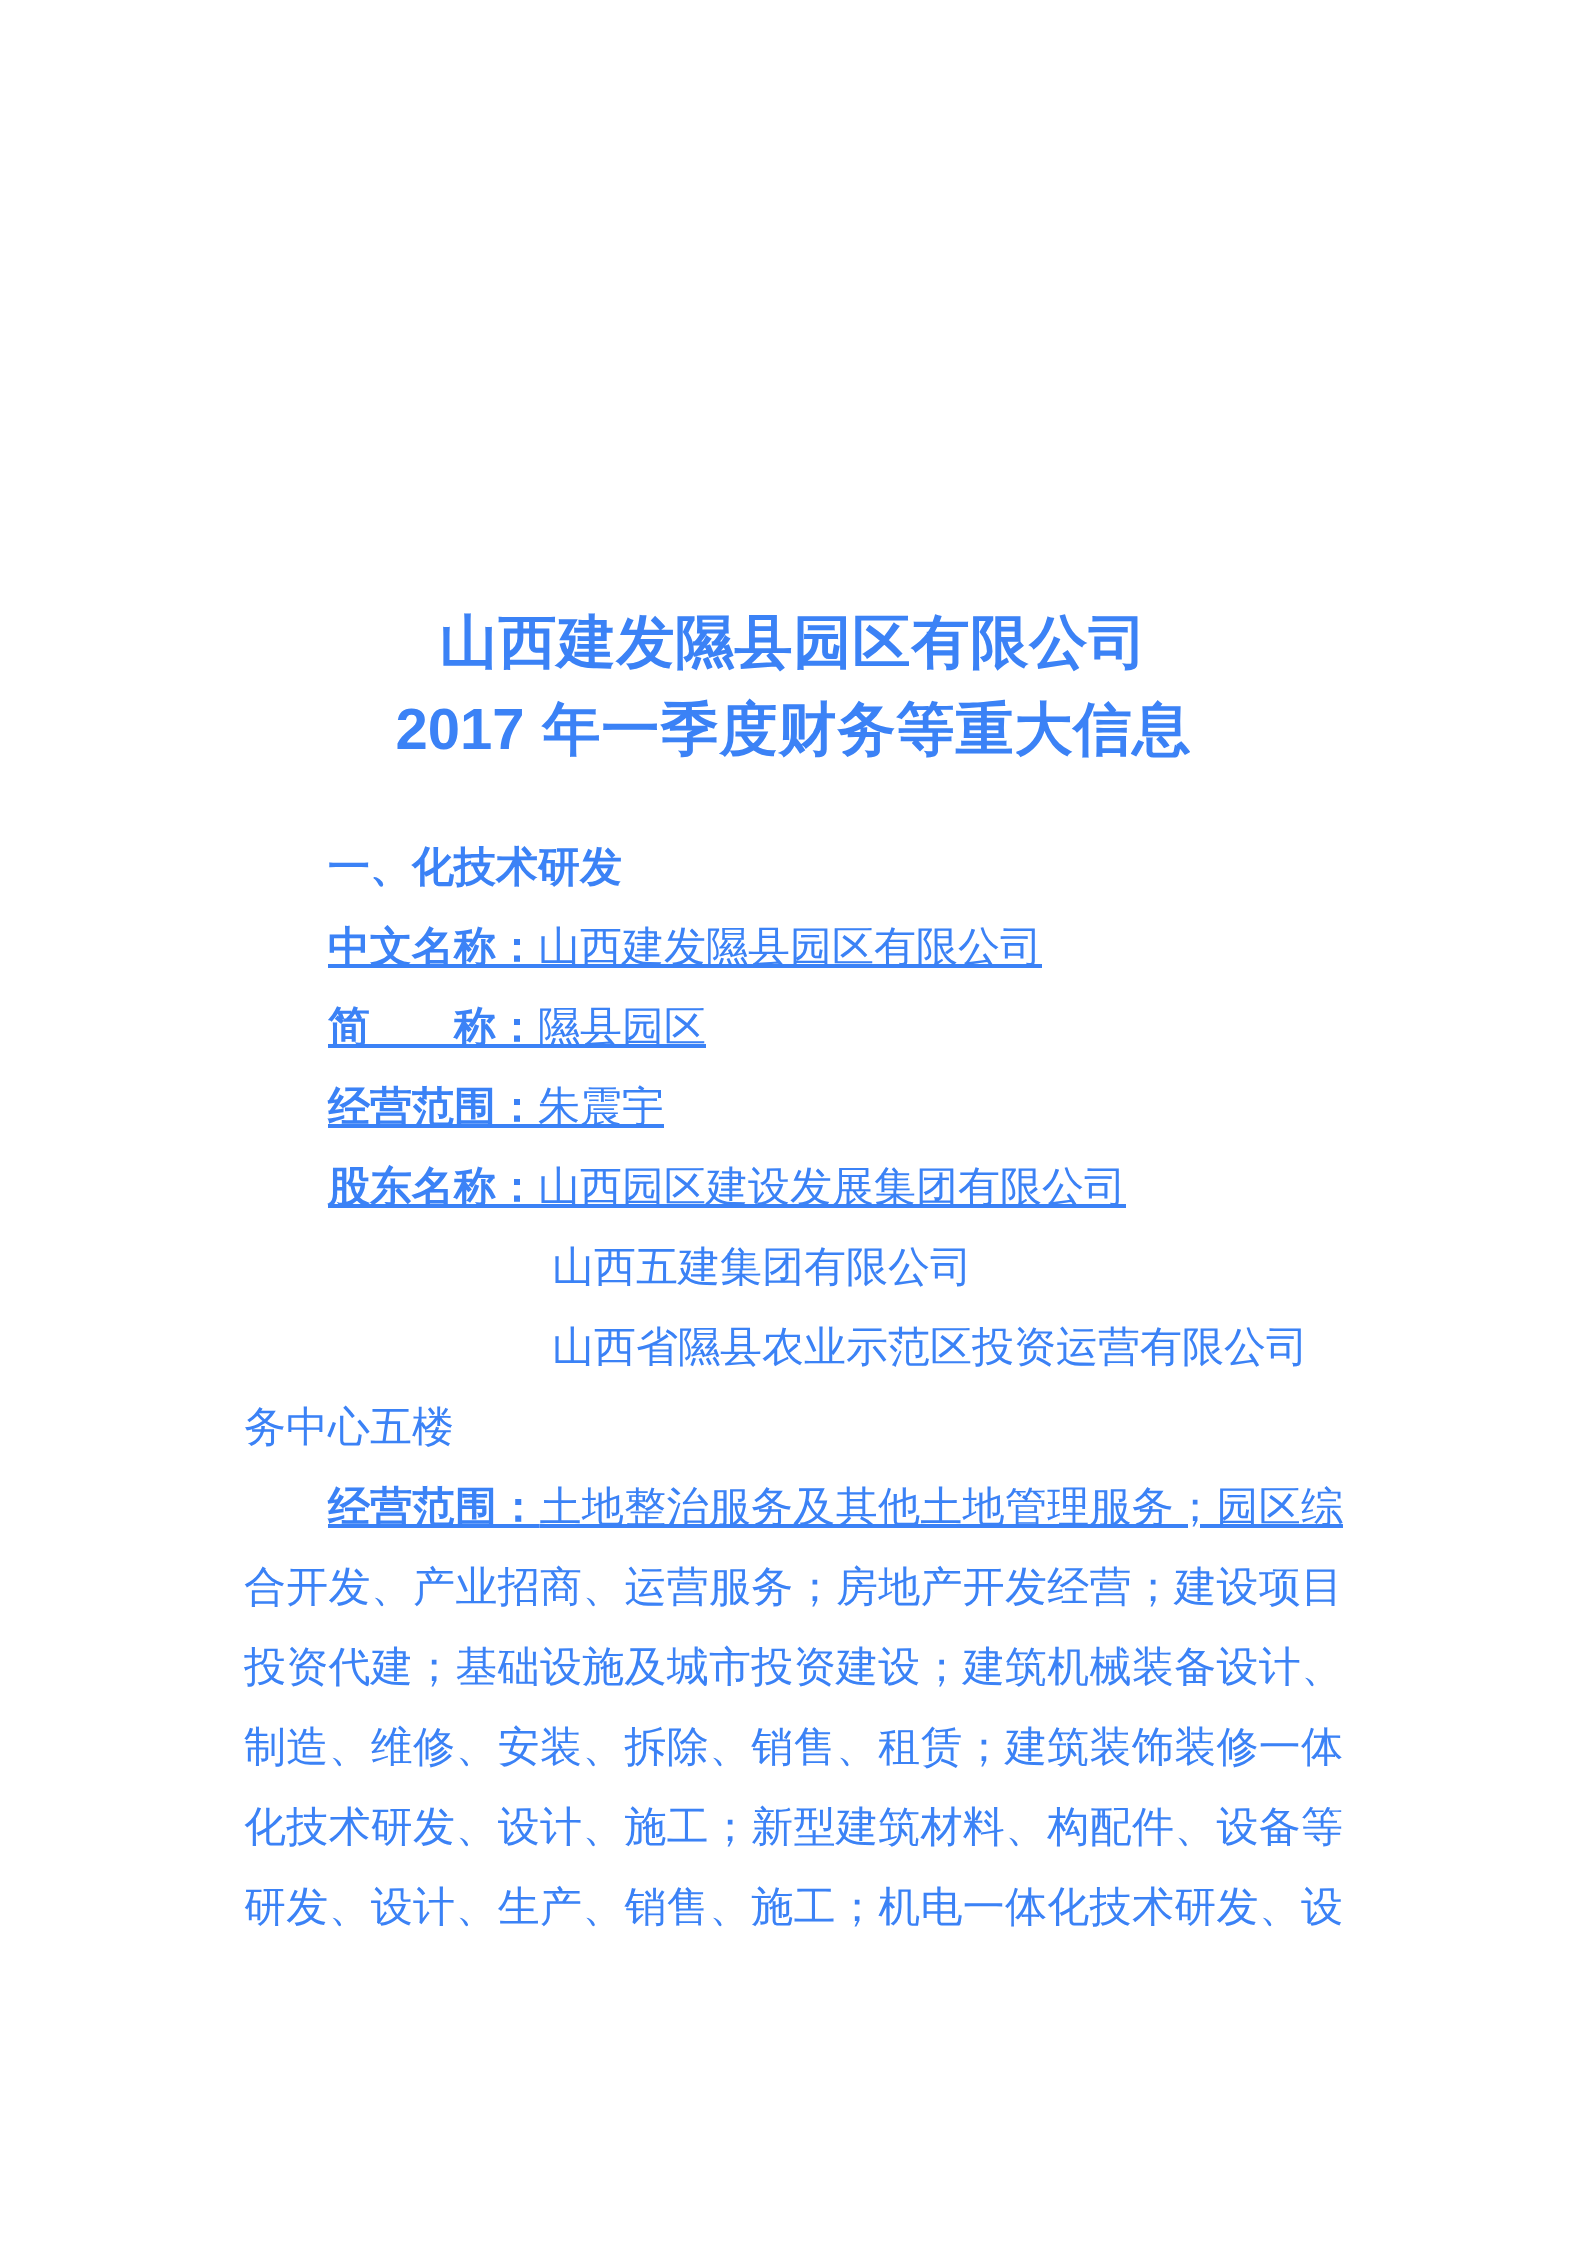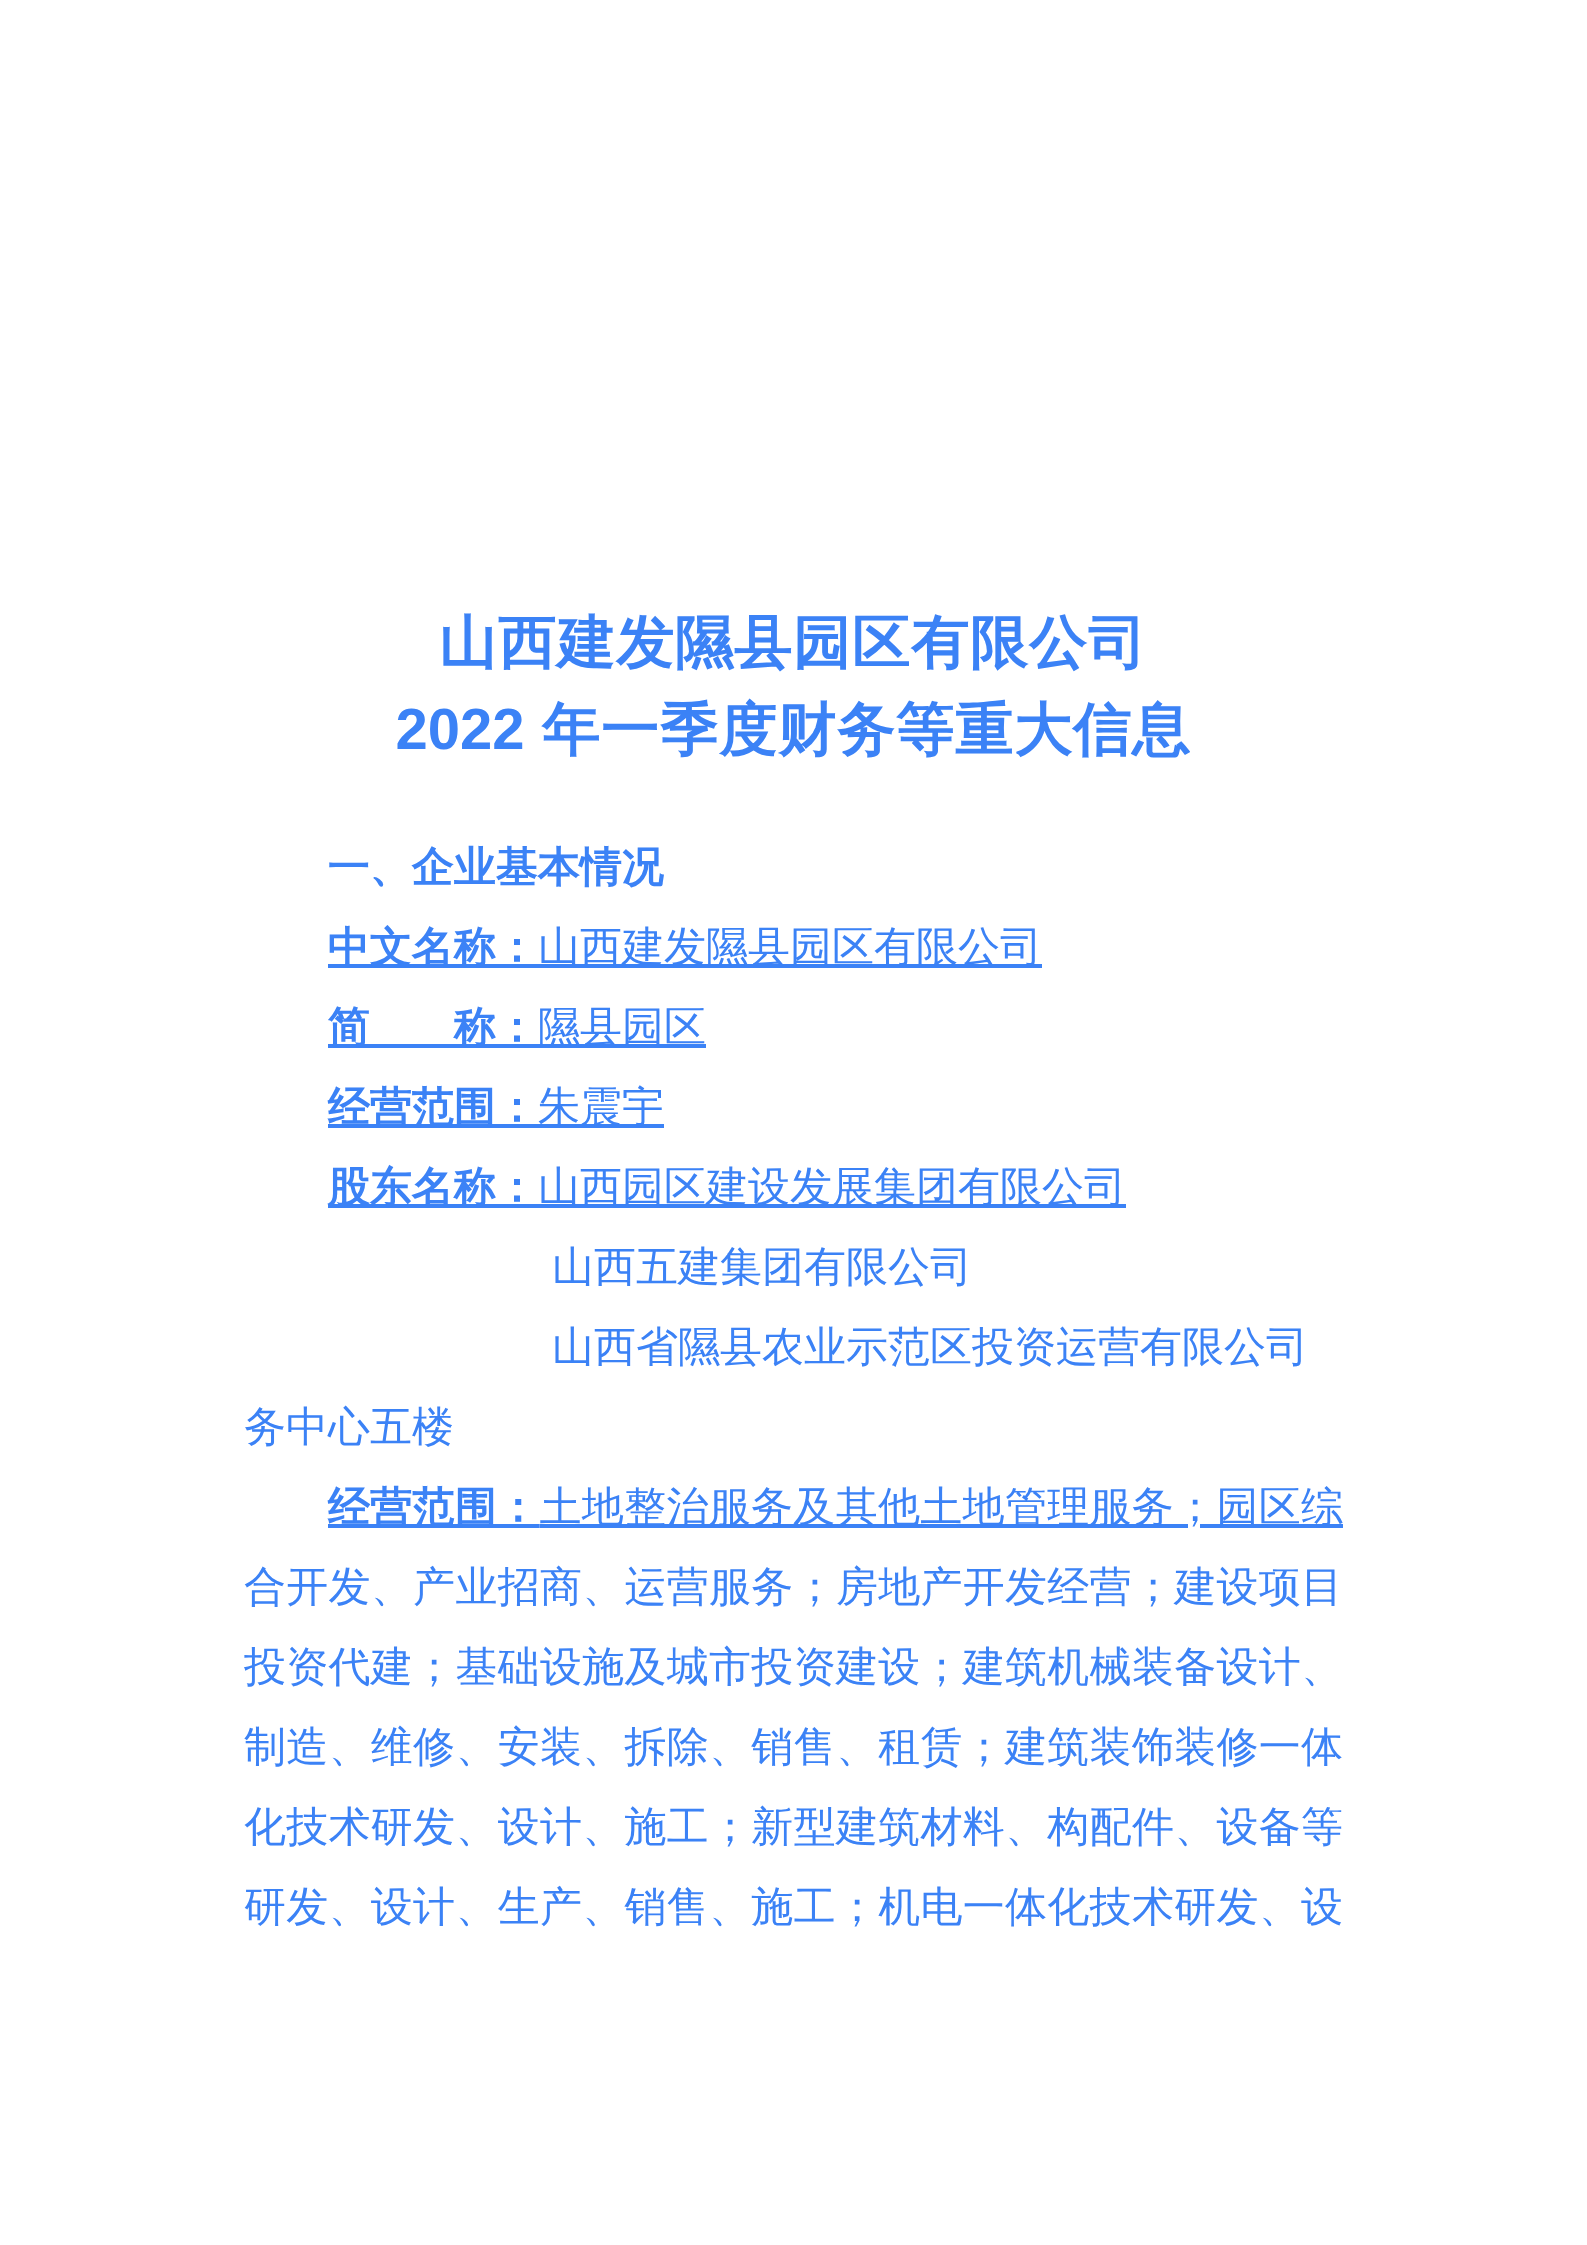--- a/index.html
+++ b/index.html
@@ -71,26 +71,26 @@
     text-align-last: justify;
   }
 </style>
 </head>
 <body>
 
 <div class="page">
 
   <div class="doc-title">
     <div class="title-l1">山西建发隰县园区有限公司</div>
-    <div class="title-l2"><span class="title-year">2022</span><span>年一季度财务等重大信息</span></div>
+    <div class="title-l2"><span class="title-year">2017</span><span>年一季度财务等重大信息</span></div>
   </div>
 
   <div class="content">
 
-    <div class="sec-heading">一、企业基本情况</div>
+    <div class="sec-heading">一、化技术研发</div>
 
     <div class="line field"><span class="lbl">中文名称：</span><span>山西建发隰县园区有限公司</span></div>
 
     <div class="line field"><span class="lbl">简　　称：</span><span>隰县园区</span></div>
 
     <div class="line field"><span class="lbl">经营范围：</span><span>朱震宇</span></div>
 
     <div class="line field"><span class="lbl">股东名称：</span><span>山西园区建设发展集团有限公司</span></div>
 
     <div class="line cont">山西五建集团有限公司</div>

